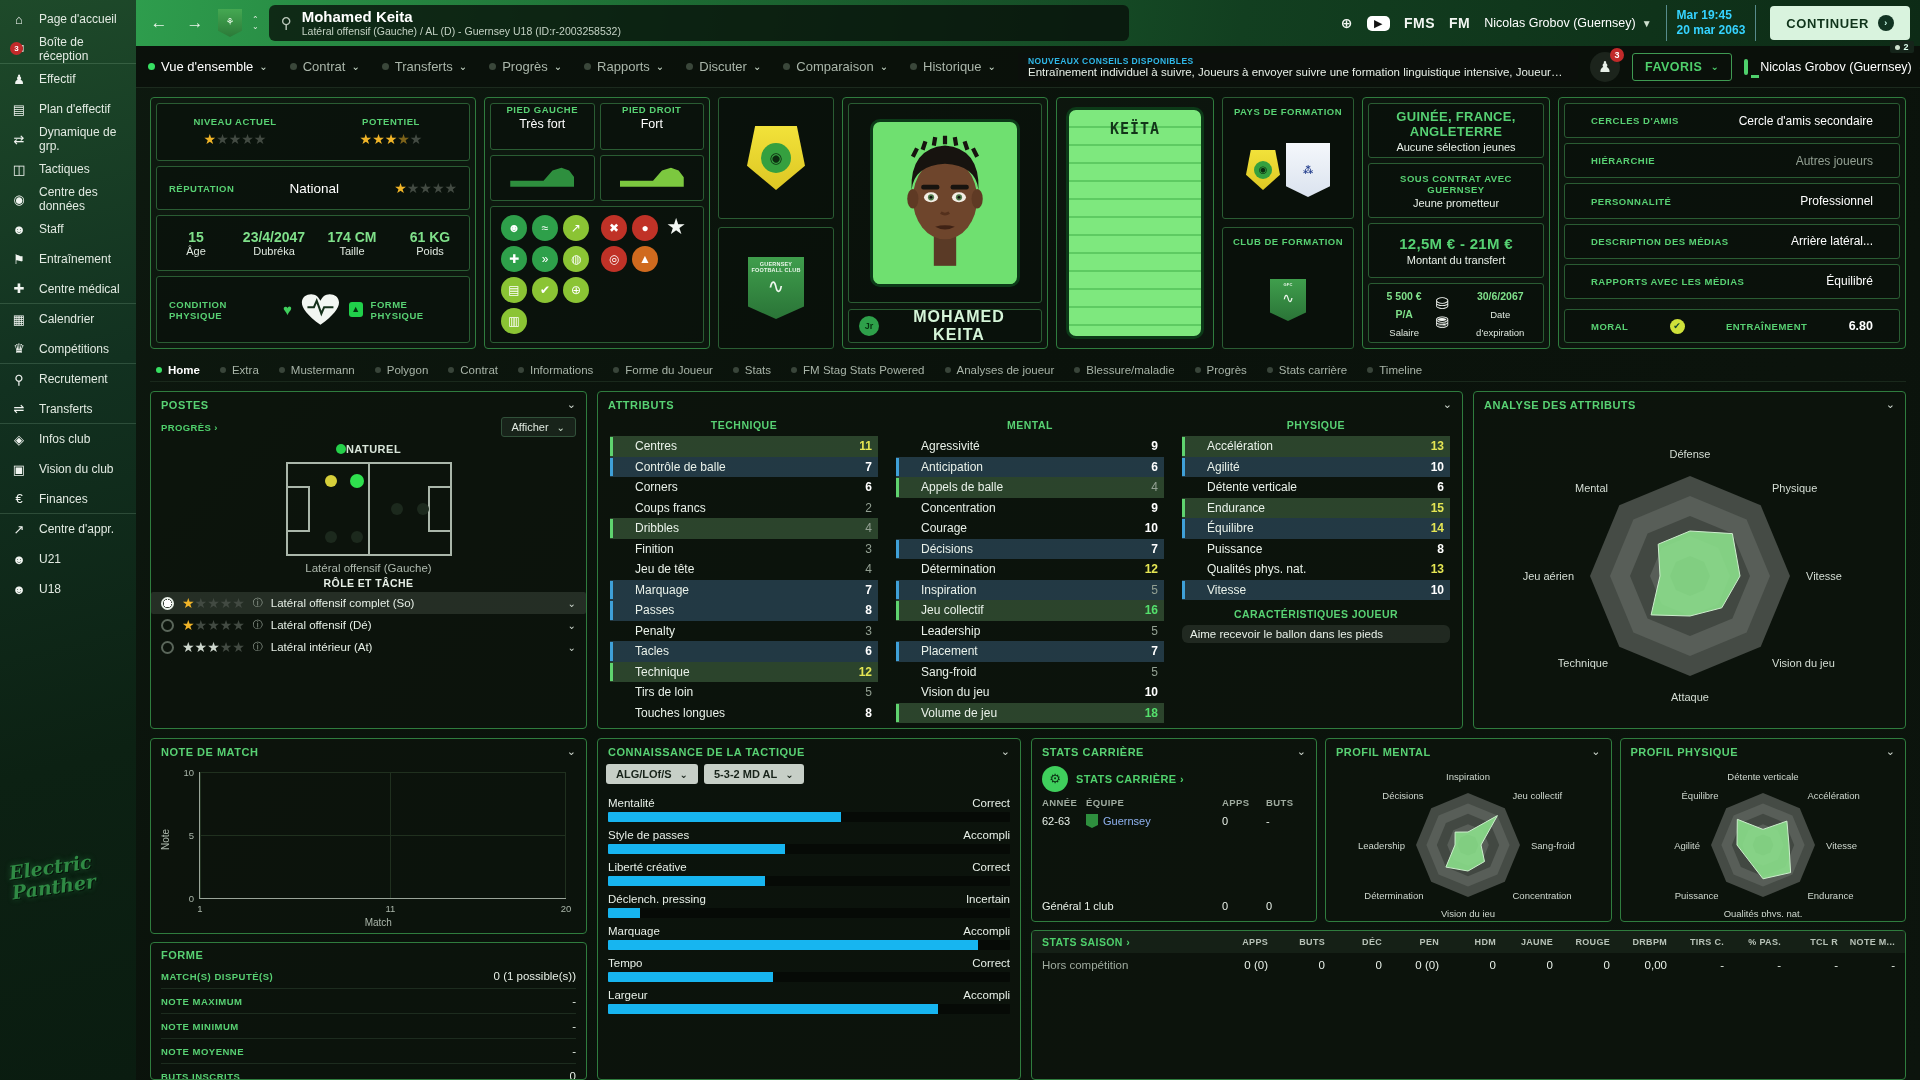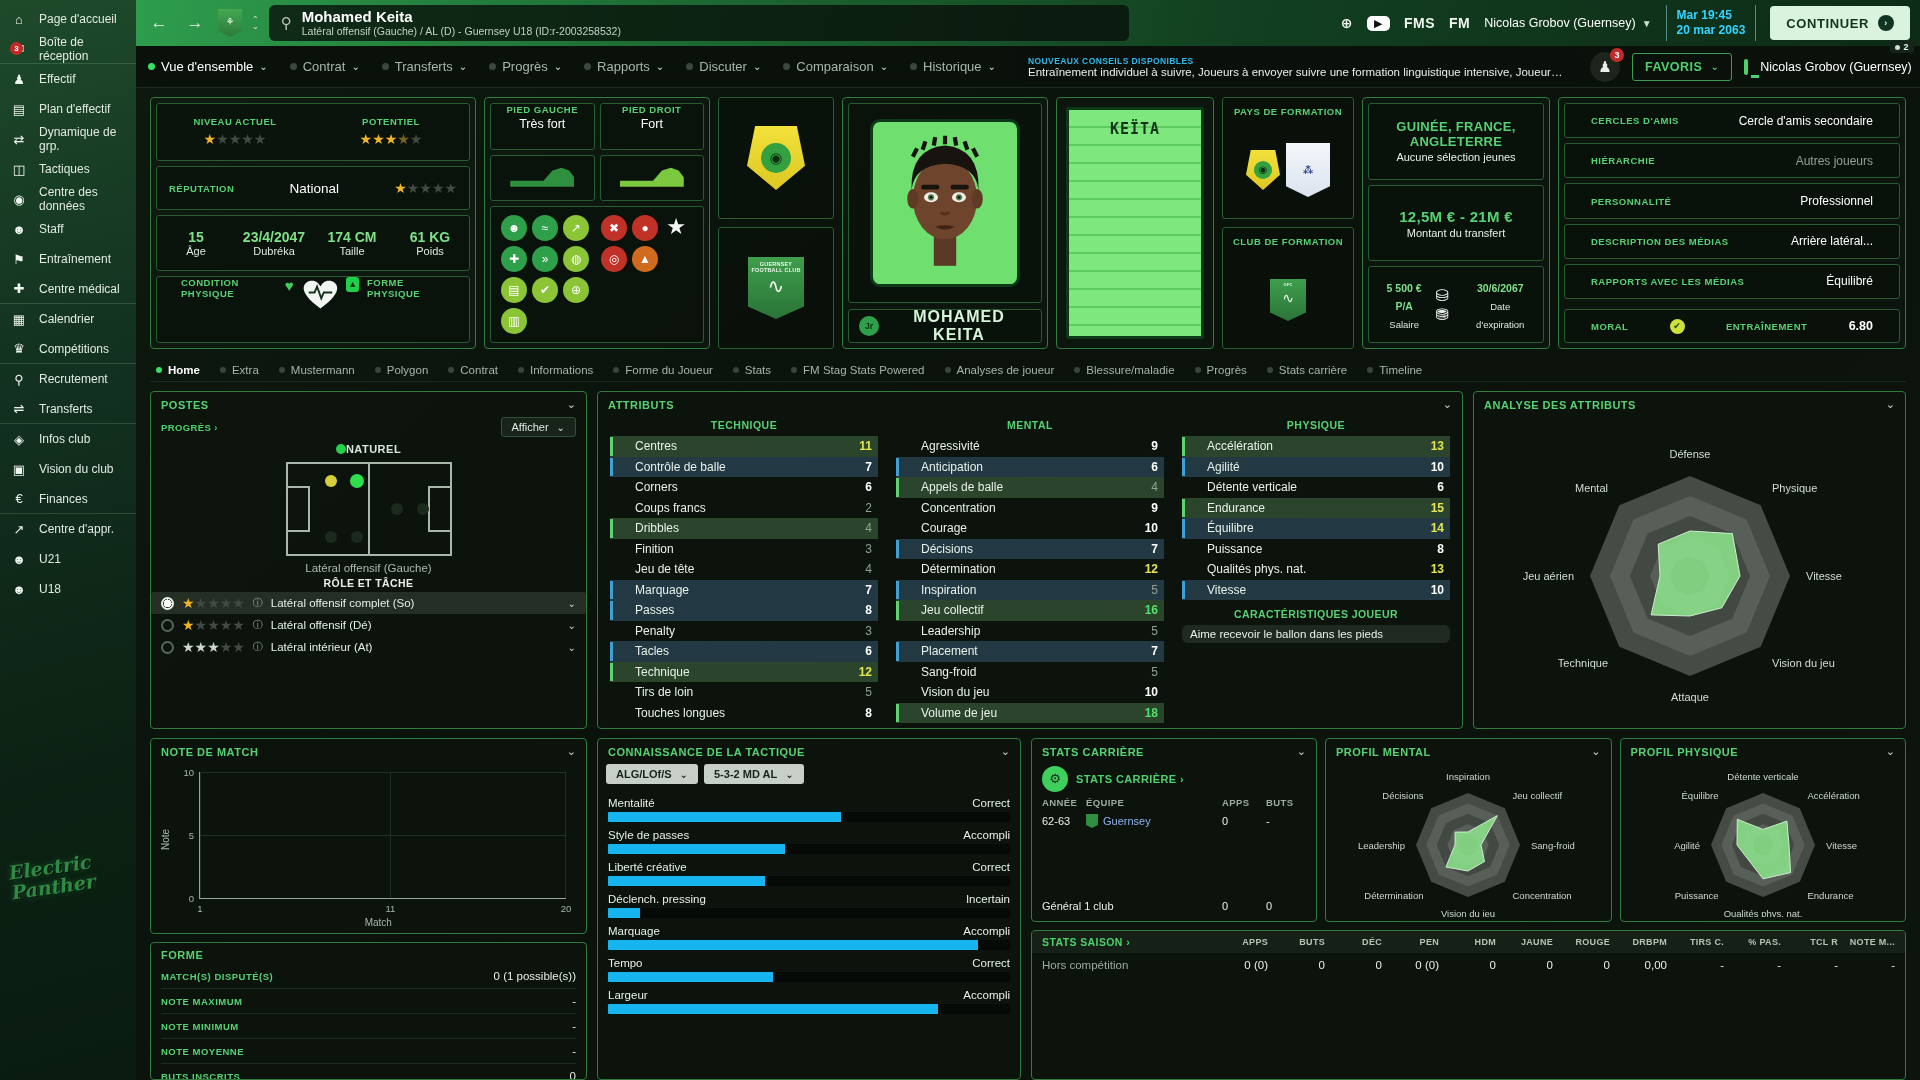--- a/index.html
+++ b/index.html
@@ -81,21 +81,21 @@
   .st{color:#f0b428;font-size:14px;line-height:14px;}
   .st.silver{color:#cdd6cd;}
   .st.dim{color:#424a42;}
   .st.half{opacity:.5;}
   .reprow{height:44px;display:flex;align-items:center;padding:0 12px;gap:10px;}
   .reprow .v{flex:1;text-align:center;font-size:13.5px;color:#fff;}
   .biorow{height:56px;display:flex;align-items:center;}
   .bio-it{flex:1;text-align:center;}
   .bio-it .v{color:#7fe08a;font-size:14px;font-weight:bold;}
   .bio-it .l{color:#dfe8df;font-size:11px;}
-  .condrow{flex:1;display:flex;align-items:flex-start;justify-content:space-between;padding:0 24px;gap:8px;}
+  .condrow{flex:1;display:flex;align-items:center;justify-content:space-between;padding:0 12px;gap:8px;}
   .heart-small{color:#3fcf5c;font-size:15px;}
   .sq-fit{width:15px;height:15px;background:#20d04a;border-radius:3px;color:#04320f;font-size:9px;line-height:15px;text-align:center;font-weight:bold;}
   .hcol2{width:226px;flex:none;}
   .feetrow{display:flex;gap:5px;height:52px;}
   .footcell{flex:1;display:flex;flex-direction:column;align-items:center;gap:2px;}
   .footcell .v{color:#fff;font-size:12.5px;}
   .bootrow{display:flex;gap:5px;height:52px;}
   .bootcell{flex:1;display:flex;align-items:center;justify-content:center;}
   .boot{width:64px;height:26px;clip-path:polygon(0 62%,52% 62%,66% 22%,80% 12%,92% 22%,100% 48%,100% 85%,0 85%);}
   .boot.l{background:#2e8f3e;}
@@ -120,21 +120,21 @@
   .crest-guernsey .cg-l{font-size:20px;line-height:26px;}
   .crest-eng{width:44px;height:54px;background:linear-gradient(#f4f7fb,#dbe3ef);clip-path:polygon(50% 100%,0 80%,0 0,100% 0,100% 80%);
     color:#27418f;font-size:10px;display:flex;align-items:center;justify-content:center;font-weight:bold;}
   .hcol4{width:206px;flex:none;display:flex;flex-direction:column;gap:6px;}
   .photo{flex:1;display:flex;align-items:center;justify-content:center;padding:6px;}
   .photo-frame{width:150px;height:168px;background:#6fe070;border:3px solid #0c3a18;border-radius:10px;overflow:hidden;display:flex;align-items:flex-end;justify-content:center;}
   .nameband{height:34px;display:flex;align-items:center;gap:8px;padding:0 10px;}
   .jr{width:20px;height:20px;border-radius:50%;background:#2ea04a;color:#062; color:#05320f;font-size:9px;font-weight:bold;line-height:20px;text-align:center;flex:none;}
   .nameband .nm{flex:1;text-align:center;color:#d6f5d9;font-size:16px;font-weight:bold;letter-spacing:1px;}
   .hcol5{width:158px;flex:none;display:flex;}
-  .shirt{flex:1;margin:4px;background:repeating-linear-gradient(#7ee87e 0 16px,#5ecb62 16px 18px);border:3px solid #0c3a18;border-radius:2px;
+  .shirt{flex:1;margin:4px;background:repeating-linear-gradient(#7ee87e 0 16px,#5ecb62 16px 18px);border:3px solid #0c3a18;border-radius:10px;
     display:flex;justify-content:center;padding-top:10px;}
   .shirt .sn{font-size:15px;font-weight:bold;color:#13361a;letter-spacing:1px;font-family:"DejaVu Sans Mono",monospace;}
   .hcol6{width:132px;flex:none;display:flex;flex-direction:column;gap:8px;}
   .formbox{flex:1;display:flex;flex-direction:column;align-items:center;padding:8px 4px 4px;gap:8px;}
   .formbox .lab{text-align:center;line-height:12px;}
   .flagrow{display:flex;gap:6px;align-items:center;justify-content:center;flex:1;}
   .crest-guinea.small{width:34px;height:40px;}
   .crest-guinea.small .ball{width:18px;height:18px;font-size:10px;line-height:18px;}
   .crest-guernsey.small{width:36px;height:42px;}
   .crest-guernsey.small .cg-t{font-size:4px;line-height:4.5px;}
@@ -658,20 +658,24 @@
             </div>
           </div>
         </div>
 
         <div class="gbox hcol7">
           <div class="cell hc7cell">
             <span class="big">GUINÉE, FRANCE, ANGLETERRE</span>
             <span class="sub">Aucune sélection jeunes</span>
           </div>
           <div class="cell hc7cell">
+            <span class="lab">SOUS CONTRAT AVEC GUERNSEY</span>
+            <span class="sub">Jeune prometteur</span>
+          </div>
+          <div class="cell hc7cell">
             <span class="big" style="font-size:15px">12,5M € - 21M €</span>
             <span class="sub">Montant du transfert</span>
           </div>
           <div class="cell salrow">
             <span class="salcol">
               <span class="v">5 500 € P/A</span><br><span class="l">Salaire</span>
             </span>
             <span class="bags">⛁⛃</span>
             <span class="salcol">
               <span class="v">30/6/2067</span><br><span class="l">Date d'expiration</span>

